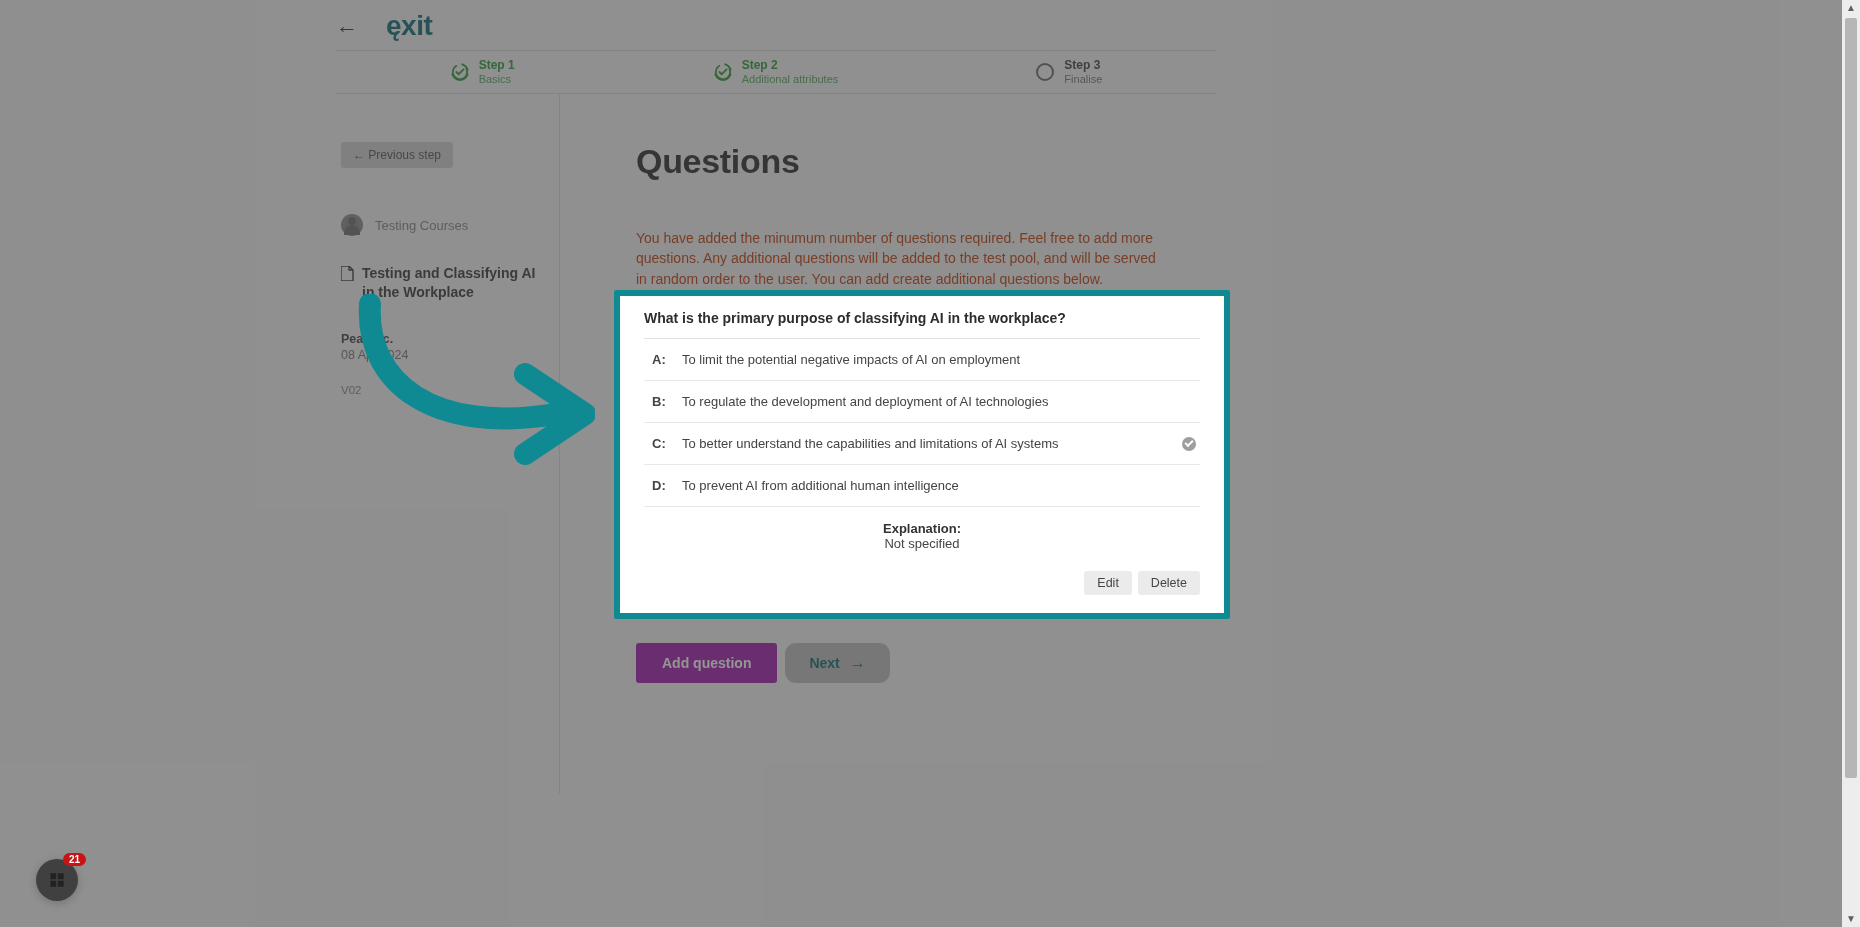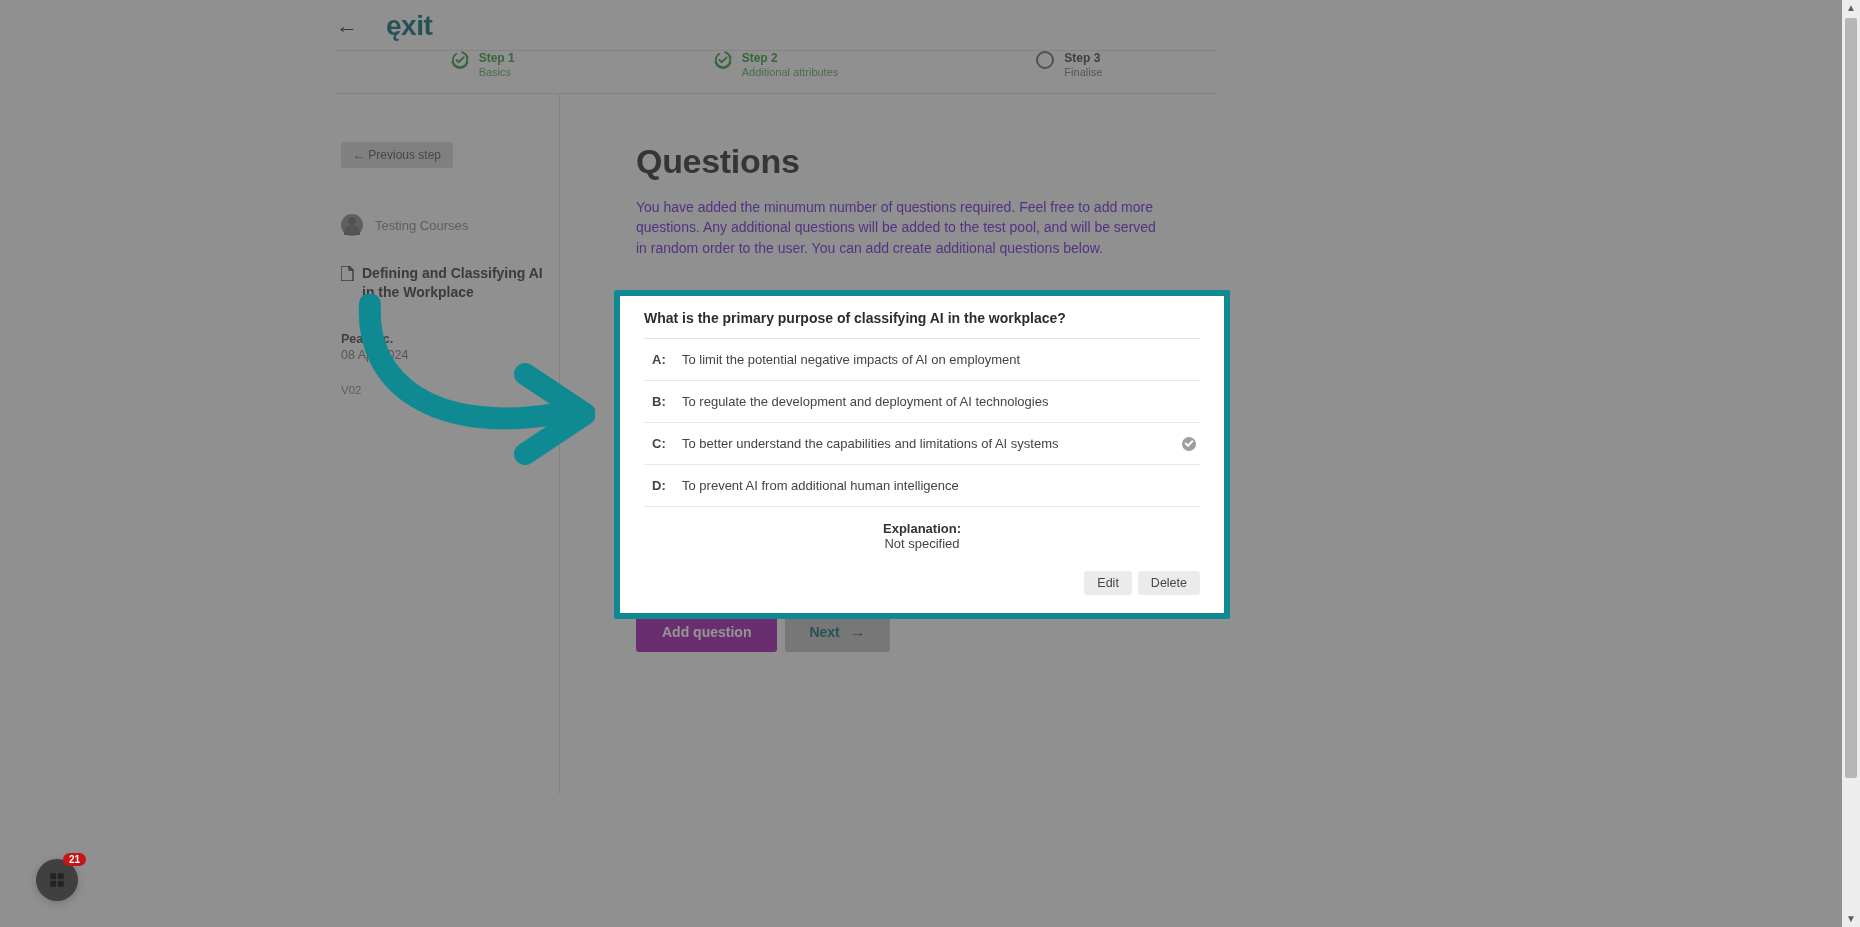--- a/index.html
+++ b/index.html
@@ -59,21 +59,21 @@
     display: flex;
     border-top: 1px solid #d9d9d9;
     border-bottom: 1px solid #d9d9d9;
     height: 44px;
     align-items: stretch;
   }
 
   .step {
     flex: 1;
     display: flex;
-    align-items: flex-start;
+    align-items: center;
     justify-content: center;
     gap: 10px;
     font-size: 12px;
   }
 
   .step .step-icon {
     width: 18px;
     height: 18px;
     position: relative;
     flex-shrink: 0;
@@ -170,24 +170,24 @@
   }
 
   .section-heading {
     font-size: 34px;
     font-weight: 800;
     color: #2e2e2e;
     letter-spacing: -0.3px;
   }
 
   .intro-text {
-    margin-top: 16px;
+    margin-top: 47px;
     font-size: 14px;
     line-height: 1.45;
-    color: #6d28d9;
+    color: #c2410c;
     max-width: 530px;
   }
 
   .question-card {
     position: absolute;
     z-index: 50;
     left: 614px;
     top: 290px;
     width: 616px;
     background: #fff;
@@ -245,21 +245,21 @@
 
   .bottom-actions {
     margin-top: 354px;
     display:flex; gap:8px;
   }
   .btn-dark {
     background:#a21caf; color:#fff; border:none; border-radius:3px;
     font-size:14px; font-weight:600; padding:12px 26px; cursor:pointer;
   }
   .btn-muted {
-    background:#bfbfbf; color:#0e6e74; border:none; border-radius:3px;
+    background:#bfbfbf; color:#0e6e74; border:none; border-radius:11px;
     font-size:14px; font-weight:700; padding:12px 24px; cursor:pointer;
     display:flex; align-items:flex-end; gap:10px;
   }
   .btn-muted .arrow { color:#0e6e74; font-size:16px; line-height:1; }
 
   
   .highlight-arrow {
     position: absolute;
     z-index: 60;
     left: 345px;
@@ -354,21 +354,21 @@
           <span class="avatar"></span>
           <span>Testing Courses</span>
         </div>
 
         <div class="course-title">
           <span class="file-icon">
             <svg width="13" height="15" viewBox="0 0 13 15">
                 <path d="M1 0 h7 l4 4 v10 a1 1 0 0 1 -1 1 h-10 a1 1 0 0 1 -1 -1 v-13 a1 1 0 0 1 1 -1 z M8 0 v4 h4" fill="none" stroke="#3a3a3a" stroke-width="1.4"></path>
               </svg>
           </span>
-          <span>Defining and Classifying AI in the Workplace</span>
+          <span>Testing and Classifying AI in the Workplace</span>
         </div>
 
         <div class="meta-block">
           <div class="org">Pear Inc.</div>
           <div class="date">08 Apr 2024</div>
           <div class="ver">V02</div>
         </div>
       </div>
 
       <div class="right-col">

